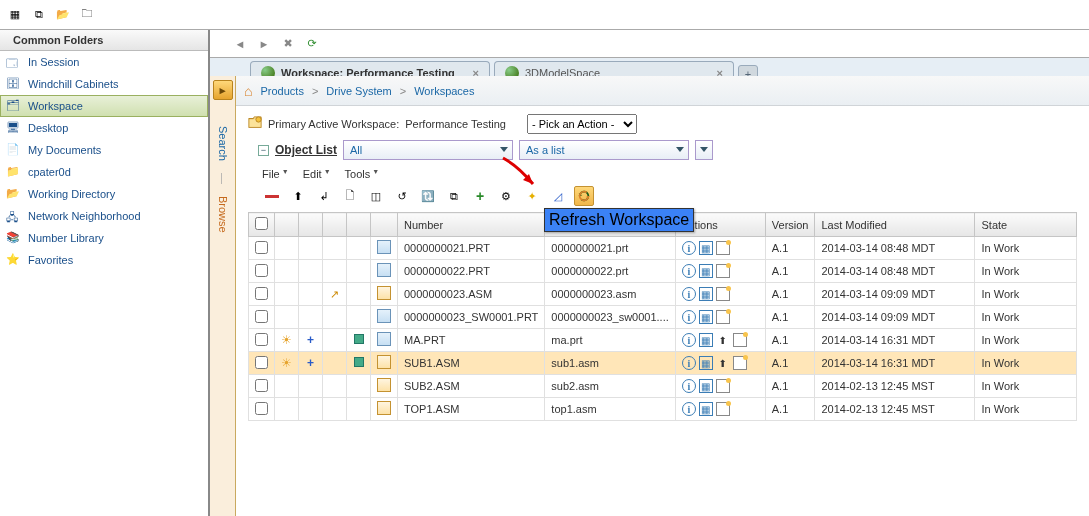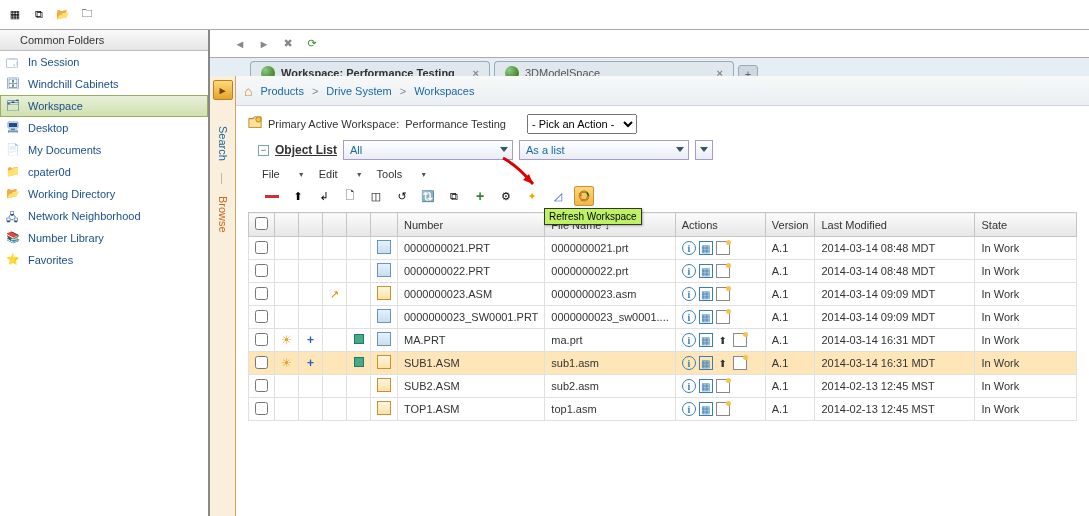--- a/index.html
+++ b/index.html
@@ -4,21 +4,21 @@
 <style>
 * { box-sizing: border-box; margin: 0; padding: 0; font-family: Arial, sans-serif; font-size: 11px; }
 body { background: #fff; width: 1089px; height: 516px; overflow: hidden; position: relative; }
 
 
 .top-toolbar { height: 30px; border-bottom: 1px solid #aaa; display: flex; align-items: center; padding: 0 4px; gap: 2px; }
 .top-toolbar .tbtn { width: 22px; height: 22px; border: 1px solid transparent; display: flex; align-items: center; justify-content: center; }
 
 
 .left-panel { position: absolute; left: 0; top: 30px; width: 209px; height: 486px; border-right: 1px solid #888; background: #fff; }
-.left-panel .heading { background: linear-gradient(#fafafa,#e5e5e5); border-bottom: 1px solid #bbb; padding: 4px 20px; font-weight: normal; color: #333; }
+.left-panel .heading { background: linear-gradient(#fafafa,#e5e5e5); border-bottom: 1px solid #bbb; padding: 4px 13px; font-weight: bold; color: #333; }
 .left-panel .folder-item { display: flex; align-items: center; gap: 6px; padding: 4px 6px; cursor: pointer; color: #1a4f8a; }
 .left-panel .folder-item.selected { background: linear-gradient(#e8f0d8,#d0e0b0); border: 1px solid #9ab060; padding: 3px 5px; }
 .folder-icon { width: 16px; height: 14px; display: inline-block; }
 
 
 .right-area { position: absolute; left: 209px; top: 30px; right: 0; bottom: 0; border-left: 1px solid #888; }
 .nav-bar { height: 28px; border-bottom: 1px solid #aaa; display: flex; align-items: center; padding: 0 4px; gap: 4px; }
 .nav-btn { width: 20px; height: 20px; display: flex; align-items: center; justify-content: center; color: #888; }
 .url-box { flex: 1; height: 20px; border: 1px solid #aaa; padding: 2px 4px; font-size: 11px; color: #555; background: #fff; }
 
@@ -57,21 +57,21 @@
 .ws-title-row select { width: 110px; height: 20px; font-size: 11px; }
 .ws-icon { width: 14px; height: 14px; display:inline-block; }
 
 .objlist-row { display: flex; align-items: center; gap: 6px; margin-bottom: 4px; padding-left: 10px; }
 .objlist-row .minus { width: 11px; height: 11px; border: 1px solid #7a9; background: #fff; display: flex; align-items: center; justify-content: center; color: #356; font-size: 9px; line-height: 1; }
 .objlist-row .title { font-weight: bold; color: #333; font-size: 12px; text-decoration: underline; }
 .dd { border: 1px solid #a9c; background: linear-gradient(#fff,#e8eef6); height: 20px; display: flex; align-items: center; padding: 0 18px 0 6px; position: relative; color: #1a67a6; font-size: 11px; cursor: pointer; }
 .dd .arrow { position: absolute; right: 4px; top: 6px; width: 0; height: 0; border-left: 4px solid transparent; border-right: 4px solid transparent; border-top: 5px solid #356; }
 
 .menu-row { display: flex; align-items: center; gap: 14px; padding: 4px 0 4px 14px; color: #333; }
-.menu-row .mitem { display: flex; align-items: center; gap: 18px; cursor: pointer; }
+.menu-row .mitem { display: flex; align-items: flex-start; gap: 2px; cursor: pointer; }
 .menu-row .mcaret { font-size: 7px; color: #555; }
 
 .tool-row { display: flex; align-items: center; gap: 6px; padding: 2px 0 6px 14px; position: relative; }
 .tool-row .tb { width: 20px; height: 20px; display: flex; align-items: center; justify-content: center; cursor: pointer; border-radius: 2px; }
 .tool-row .tb.refresh { background: linear-gradient(#ffd87a,#f0b64a); border: 1px solid #c49231; }
 .red-minus { width: 14px; height: 3px; background: #c33; }
 .plus-green { color: #2a8a2a; font-size: 14px; font-weight: bold; }
 
 
 .red-arrow { position: absolute; pointer-events: none; z-index: 50; }
@@ -89,21 +89,21 @@
 .ai.info { border: 1px solid #3b7db5; border-radius: 50%; color: #3b7db5; font-weight: bold; font-family: serif; }
 .ai.det { border: 1px solid #3b7db5; color: #3b7db5; }
 .ai.pg { border: 1px solid #888; background: #fff; position: relative; }
 .ai.pg::after { content: ''; position: absolute; right: -2px; top: -2px; width: 5px; height: 5px; background: #f8c44c; border-radius: 50%; }
 .type-icon { width: 14px; height: 14px; display: inline-block; border: 1px solid #6a93b8; background: linear-gradient(#e5f1fb,#c7dff3); position: relative; }
 .type-icon.asm { border-color: #c49231; background: linear-gradient(#fff5e0,#fde2a8); }
 .plus-blue { color: #2a5cc8; font-size: 12px; font-weight: bold; }
 .sun-orange { color: #e6a42e; font-size: 12px; }
 .box-blue { width: 10px; height: 10px; background: #4a8; border: 1px solid #276; display:inline-block; }
 
-.tooltip { position: absolute; background: #bef264; border: 1px solid #333; padding: 2px 4px; font-size: 10px; z-index: 100; white-space: nowrap; box-shadow: 1px 1px 2px rgba(0,0,0,0.3); }
+.tooltip { position: absolute; background: #3b82f6; border: 1px solid #333; padding: 2px 4px; font-size: 16px; z-index: 100; white-space: nowrap; box-shadow: 1px 1px 2px rgba(0,0,0,0.3); }
 
 .resize-handle { position: absolute; left: 205px; top: 30px; width: 8px; height: 90px; cursor: ew-resize; }
 .resize-handle::before { content: '⋮'; color: #888; position: absolute; left: 1px; top: 40px; }
 
 input[type=checkbox] { width: 13px; height: 13px; }
 </style>
 </head>
 <body>
 
 <div class="top-toolbar">

